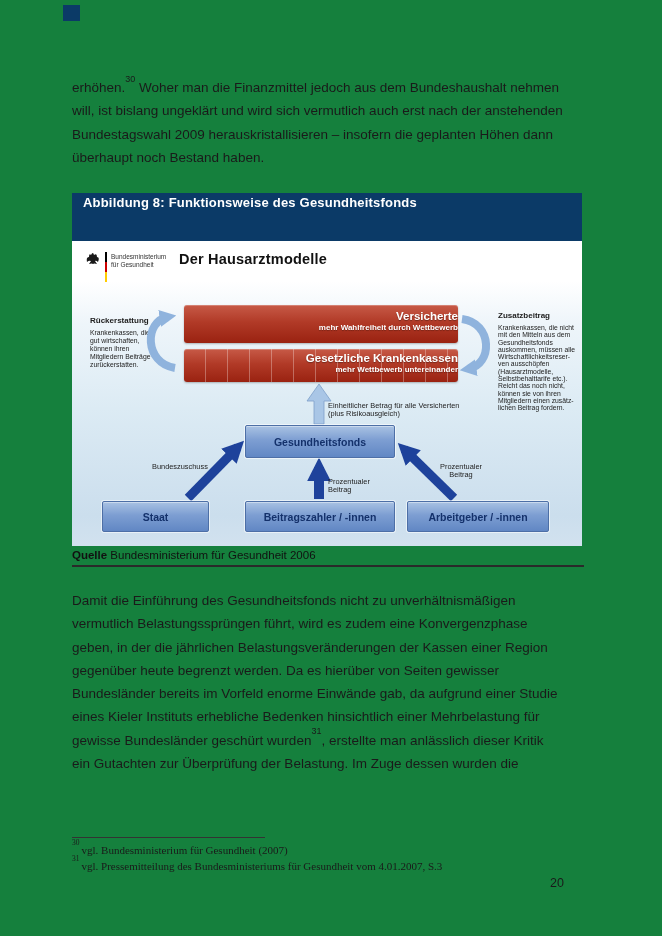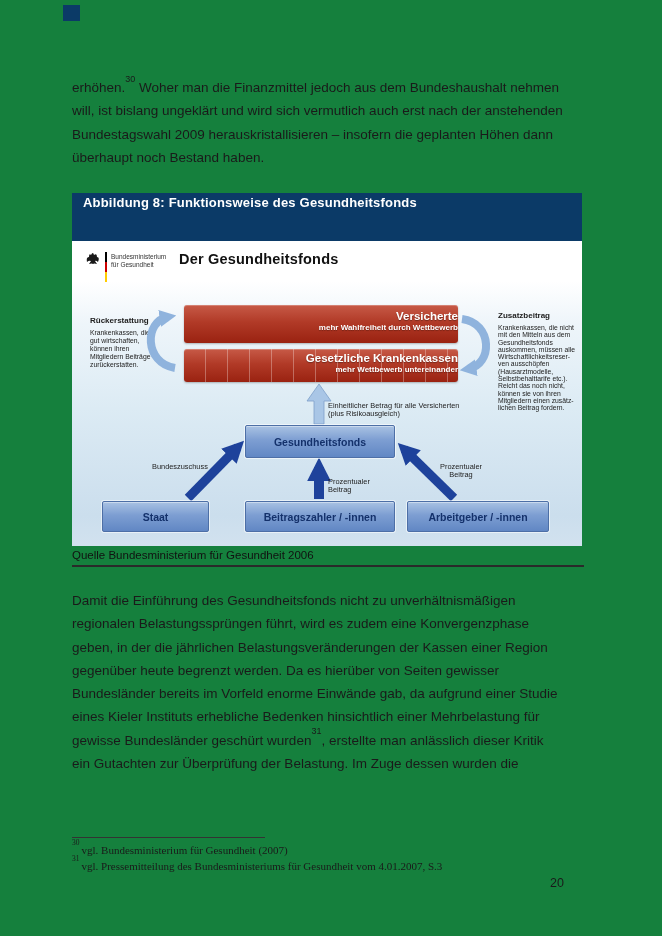--- a/index.html
+++ b/index.html
@@ -45,21 +45,21 @@
   .side-title{font-size:8px;font-weight:bold;margin-bottom:4px;}
   .side-body{font-size:6.8px;line-height:7.3px;white-space:pre-line;}
   .rueck .side-body{line-height:8px;}
 
   .small-label{font-size:7.4px;color:#222;line-height:8.4px;white-space:pre-line;}
 
   .arrow-svg{position:absolute;left:0;top:0;pointer-events:none;}
 
   
   .quelle{position:absolute;left:72px;top:549px;font-size:11.5px;color:#111;}
-  .quelle b{font-weight:normal;}
+  .quelle b{font-weight:bold;}
   .fig-rule{position:absolute;left:72px;top:565px;width:512px;height:2px;background:#2a2a2a;}
 
   .fn-rule{position:absolute;left:72px;top:837px;width:193px;height:1px;background:#333;}
   .footnote{position:absolute;left:72px;width:520px;font-family:"Liberation Serif",serif;
             font-size:11px;color:#1a1a1a;}
   .footnote sup{font-size:7.5px;position:relative;top:-4px;padding-right:2px;}
   .fn30{top:842px;} .fn31{top:858px;}
 
   .page-number{position:absolute;left:550px;top:876px;font-size:12.5px;color:#1a1a1a;}
 </style>
@@ -87,21 +87,21 @@
       <svg width="16" height="15" viewBox="0 0 16 15">
         <path d="M2,11 Q1,6 4,6 Q4,2 6,4 Q8,0 9,4 Q12,2 12,6 Q15,6 13,11 Q11,9 10,10 L12,13 Q9,12 8,13 Q7,12 4,13 L6,10 Q4,9 2,11 Z" fill="#1a1a1a"></path>
       </svg>
       <div class="bmg-stripe"></div>
       <div class="bmg-text">
         <div>Bundesministerium</div>
         <div>für Gesundheit</div>
       </div>
     </div>
 
-    <div class="d-abs diagram-title">Der Gesundheitsfonds</div>
+    <div class="d-abs diagram-title">Der Hausarztmodelle</div>
 
     <div class="d-abs red-box" style="top:64px;height:38px;">
       <div class="red-title">Versicherte</div>
       <div class="red-sub">mehr Wahlfreiheit durch Wettbewerb</div>
     </div>
     <div class="d-abs red-box striped" style="top:108px;height:33px;">
       <div class="red-title" style="padding-top:3px;">Gesetzliche Krankenkassen</div>
       <div class="red-sub">mehr Wettbewerb untereinander</div>
     </div>
 
@@ -165,21 +165,21 @@
 
   </div>
 
   <div class="quelle">
     <b>Quelle</b><span> Bundesministerium für Gesundheit 2006</span>
   </div>
   <div class="fig-rule"></div>
 
   <div class="para" style="top:589px;">
     <div class="tline">Damit die Einführung des Gesundheitsfonds nicht zu unverhältnismäßigen</div>
-    <div class="tline">regionalen Belastungssprüngen führt, wird es zudem eine Konvergenzphase</div>
+    <div class="tline">vermutlich Belastungssprüngen führt, wird es zudem eine Konvergenzphase</div>
     <div class="tline">geben, in der die jährlichen Belastungsveränderungen der Kassen einer Region</div>
     <div class="tline">gegenüber heute begrenzt werden. Da es hierüber von Seiten gewisser</div>
     <div class="tline">Bundesländer bereits im Vorfeld enorme Einwände gab, da aufgrund einer Studie</div>
     <div class="tline">eines Kieler Instituts erhebliche Bedenken hinsichtlich einer Mehrbelastung für</div>
     <div class="tline"><span>gewisse Bundesländer geschürt wurden</span><sup class="fnref">31</sup><span>, erstellte man anlässlich dieser Kritik</span></div>
     <div class="tline">ein Gutachten zur Überprüfung der Belastung. Im Zuge dessen wurden die</div>
   </div>
 
   <div class="fn-rule"></div>
   <div class="footnote fn30">

